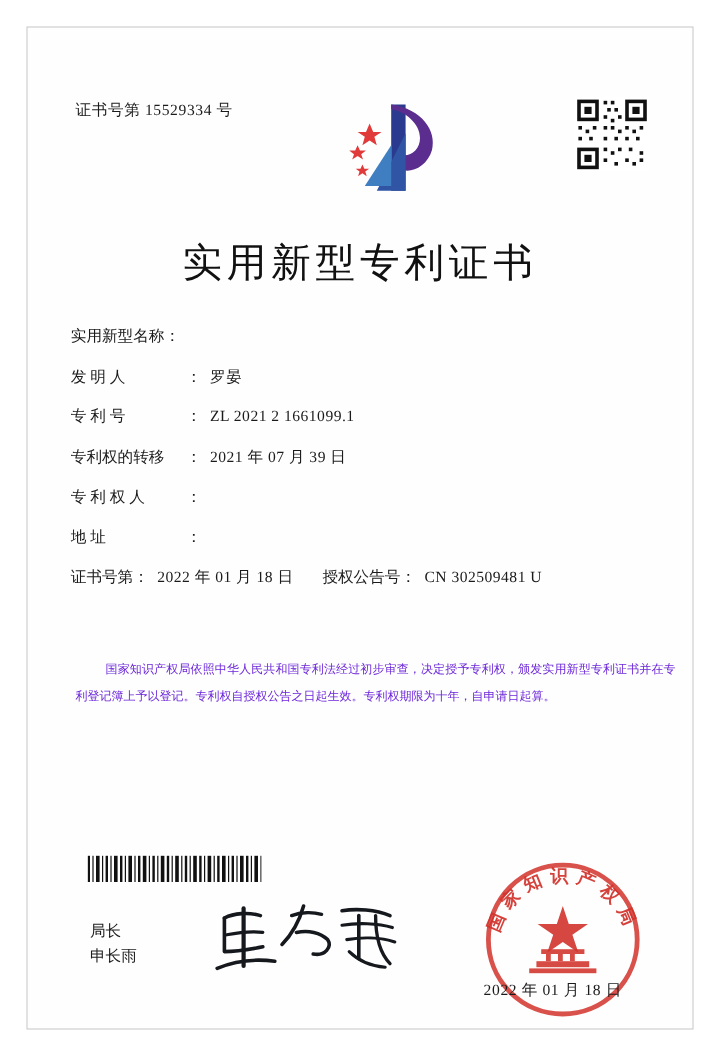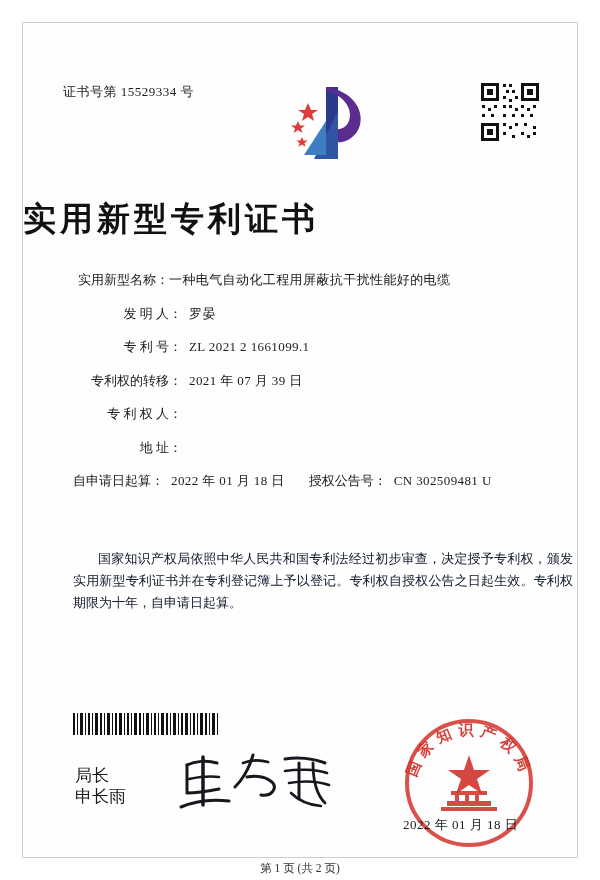--- a/index.html
+++ b/index.html
@@ -54,81 +54,81 @@
     width: 62px;
     height: 62px;
   }
 
   
   .title {
     position: absolute;
     left: 0;
     right: 0;
     top: 174px;
+    text-align: center;
     font-size: 33px;
-    font-weight: bold;
+    font-weight: normal;
     letter-spacing: 4px;
     color: #111;
     font-family: "Liberation Serif", "DejaVu Serif", serif;
   }
 
   
   .fields {
     position: absolute;
-    left: 50px;
+    left: 36px;
     top: 248px;
     width: 500px;
     font-size: 13px;
     color: #1b1b1b;
-    text-align: right;
   }
   .frow {
     display: flex;
     align-items: baseline;
     margin-bottom: 15.5px;
     white-space: nowrap;
   }
   .flabel {
     width: 96px;
     flex: none;
     letter-spacing: 0px;
   }
   .fsep { margin-right: 7px; }
   .fvalue { letter-spacing: 0.4px; }
   .frow.double .pair2 { margin-left: 24px; }
   .inline-label { margin-right: 7px; }
 
   
   .paras {
     position: absolute;
-    left: 50px;
+    left: 40px;
     top: 525px;
     width: 500px;
-    font-size: 13px;
+    font-size: 10px;
     line-height: 22px;
-    color: #0f172a;
+    color: #6d28d9;
     text-align: justify;
   }
   .para { text-indent: 25px; margin-bottom: 2px; }
 
   
   .barcode {
     position: absolute;
     left: 50px;
     top: 690px;
     width: 145px;
     height: 22px;
   }
 
   
   .sig-labels {
     position: absolute;
     left: 52px;
     top: 742px;
-    font-size: 17px;
+    font-size: 13px;
     line-height: 21px;
     color: #1b1b1b;
   }
   .sig-script {
     position: absolute;
     left: 150px;
     top: 726px;
     width: 170px;
     height: 64px;
   }
@@ -230,21 +230,20 @@
             <rect x="54" y="51" width="3" height="3"></rect>
         </g>
       </svg>
     </div>
 
     <div class="title">实用新型专利证书</div>
 
     <div class="fields">
       <div class="frow">
         <span class="flabel">实用新型名称：</span>
-        <span class="fvalue">一种电气自动化工程用屏蔽抗干扰性能好的电缆</span>
       </div>
       <div class="frow">
         <span class="flabel">发 明 人</span>
         <span class="fsep">：</span>
         <span class="fvalue">罗晏</span>
       </div>
       <div class="frow">
         <span class="flabel">专 利 号</span>
         <span class="fsep">：</span>
         <span class="fvalue">ZL 2021 2 1661099.1</span>
@@ -256,21 +255,21 @@
       </div>
       <div class="frow">
         <span class="flabel">专 利 权 人</span>
         <span class="fsep">：</span>
       </div>
       <div class="frow">
         <span class="flabel">地        址</span>
         <span class="fsep">：</span>
       </div>
       <div class="frow double">
-        <span class="inline-label">自申请日起算：</span>
+        <span class="inline-label">证书号第：</span>
         <span class="fvalue">2022 年 01 月 18 日</span>
         <span class="inline-label pair2">授权公告号：</span>
         <span class="fvalue">CN 302509481 U</span>
       </div>
     </div>
 
     <div class="paras">
       <div class="para">国家知识产权局依照中华人民共和国专利法经过初步审查，决定授予专利权，颁发实用新型专利证书并在专利登记簿上予以登记。专利权自授权公告之日起生效。专利权期限为十年，自申请日起算。</div>
     </div>
 
@@ -362,15 +361,14 @@
           <rect x="80" y="86" width="4" height="6"></rect>
           <rect x="46" y="98" width="56" height="4"></rect>
         </g>
         <text font-family="'Liberation Serif', serif" font-size="15" font-weight="bold" fill="#d2332c" opacity="0.92">
           <textPath href="#sealArcText" startOffset="50%" text-anchor="middle" letter-spacing="6">国家知识产权局</textPath>
         </text>
       </svg>
     </div>
     <div class="seal-date">2022 年 01 月 18 日</div>
 
-    <div class="footer">第 1 页 (共 2 页)</div>
   </div>
 </div>
 
 </body></html>

